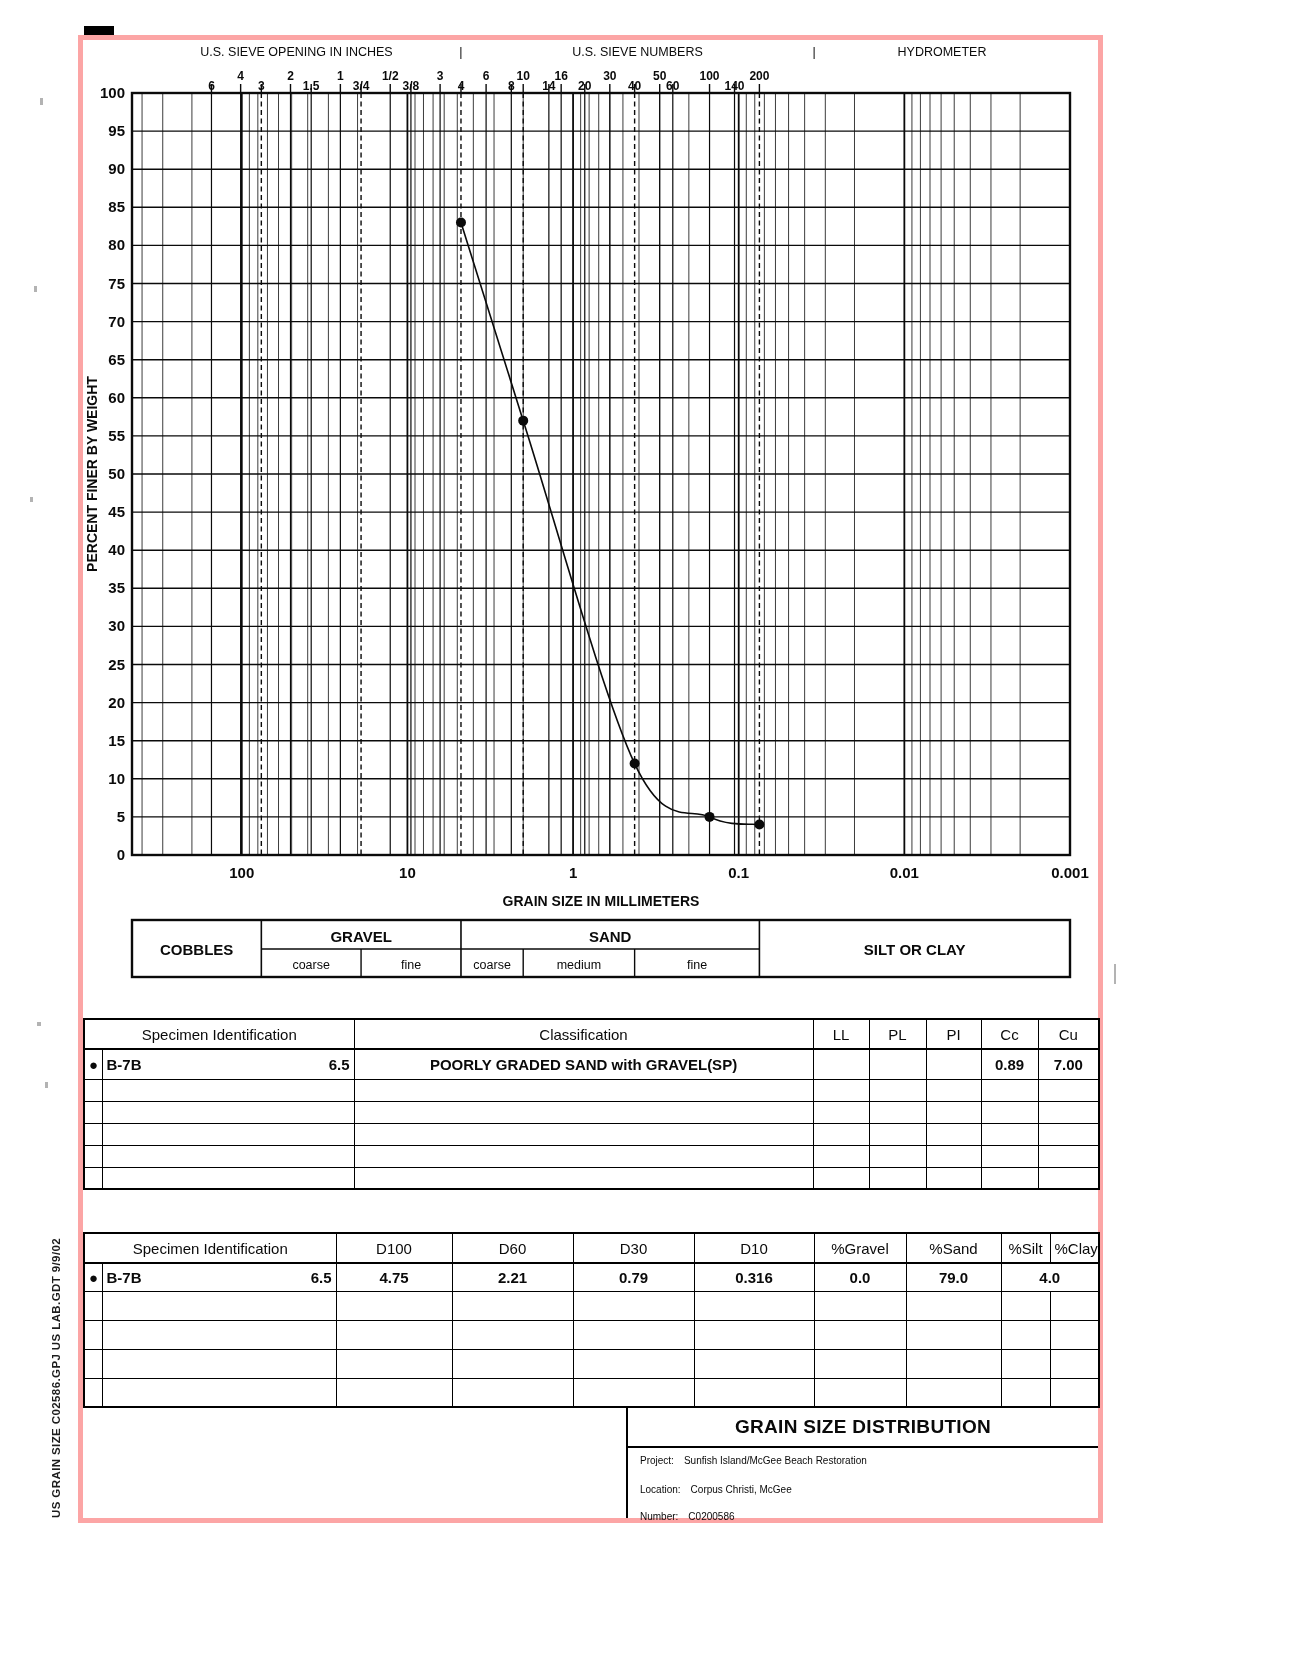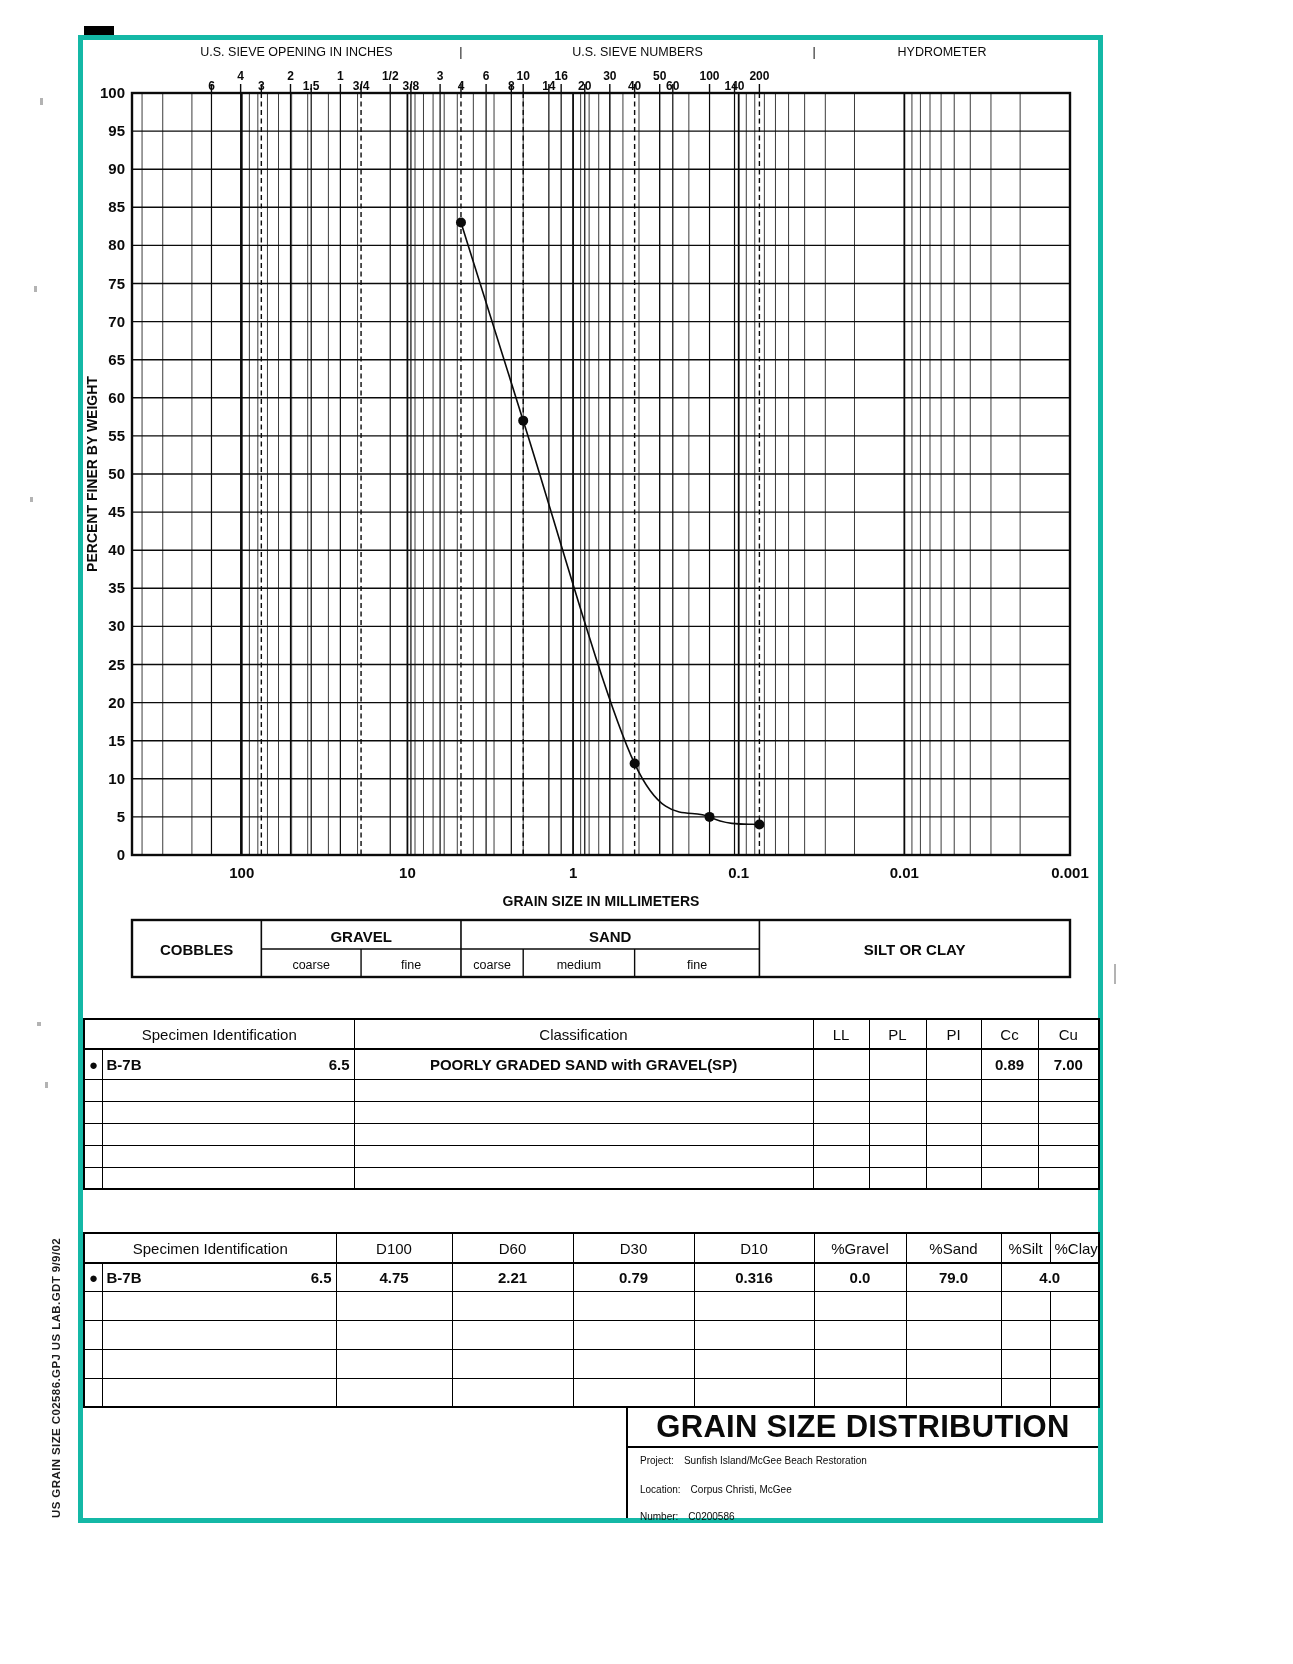--- a/index.html
+++ b/index.html
@@ -1,20 +1,20 @@
 <!DOCTYPE html>
 <html><head>
 <meta charset="utf-8">
 <style>
   * { margin:0; padding:0; box-sizing:border-box; }
   body { width:1293px; height:1664px; background:#ffffff; position:relative;
          font-family:"Liberation Sans", sans-serif; color:#0a0a0a; }
   #page { position:absolute; left:0; top:0; width:1293px; height:1664px; background:#fff; }
   #sheet { position:absolute; left:78px; top:35px; width:1025px; height:1488px;
-           border:5px solid #14b8a6; background:#fff; }
+           border:5px solid #fca5a5; background:#fff; }
   #chart-svg { position:absolute; left:0; top:0; }
   
   table.grid { position:absolute; left:0; width:1015px; border-collapse:collapse;
                table-layout:fixed; border:2px solid #000; }
   table.grid th, table.grid td { border:1px solid #000; padding:0 4px; overflow:hidden;
                font-size:15px; white-space:nowrap; }
   table.grid th { font-weight:500; border-bottom:2px solid #000; text-align:center; }
   table.grid td { text-align:center; }
   td.sym { font-size:12px; padding:0; }
   td.spec { padding:0 8px; }
@@ -35,21 +35,21 @@
   #logo-word { position:absolute; left:0; top:50%; width:100%; transform:translateY(-54%);
                text-align:center; color:#fff; font-weight:700; font-size:21px;
                letter-spacing:1px; }
   #logo-arrow-l, #logo-arrow-r { position:absolute; top:50%; width:0; height:0;
                border-top:8px solid transparent; border-bottom:8px solid transparent; }
   #logo-arrow-l { left:2px; transform:translateY(-50%); border-right:10px solid #000; }
   #logo-arrow-r { right:2px; transform:translateY(-50%); border-left:10px solid #000; }
   #company { position:absolute; left:142px; top:14px; font-size:13px; line-height:16.5px; }
   #report-title-wrap { position:absolute; left:0; top:0; width:100%; height:40px;
                border-bottom:2px solid #000; text-align:center; }
-  #report-title { font-size:31px; font-weight:700; letter-spacing:0.3px; line-height:38px; }
+  #report-title { font-size:19px; font-weight:700; letter-spacing:0.3px; line-height:38px; }
   .f-field { position:absolute; left:12px; font-size:10px; }
   .f-field .lab { margin-right:10px; }
   
   #edge-text { position:absolute; left:50px; top:1150px; height:368px; width:20px;
                writing-mode:vertical-rl; transform:rotate(180deg);
                font-size:11.5px; font-weight:600; letter-spacing:0.4px; color:#1c1c1c; }
   
   .speck { position:absolute; background:#8a8a8a; opacity:0.65; }
   #blob { position:absolute; left:84px; top:26px; width:30px; height:15px; background:#000; }
 </style>

